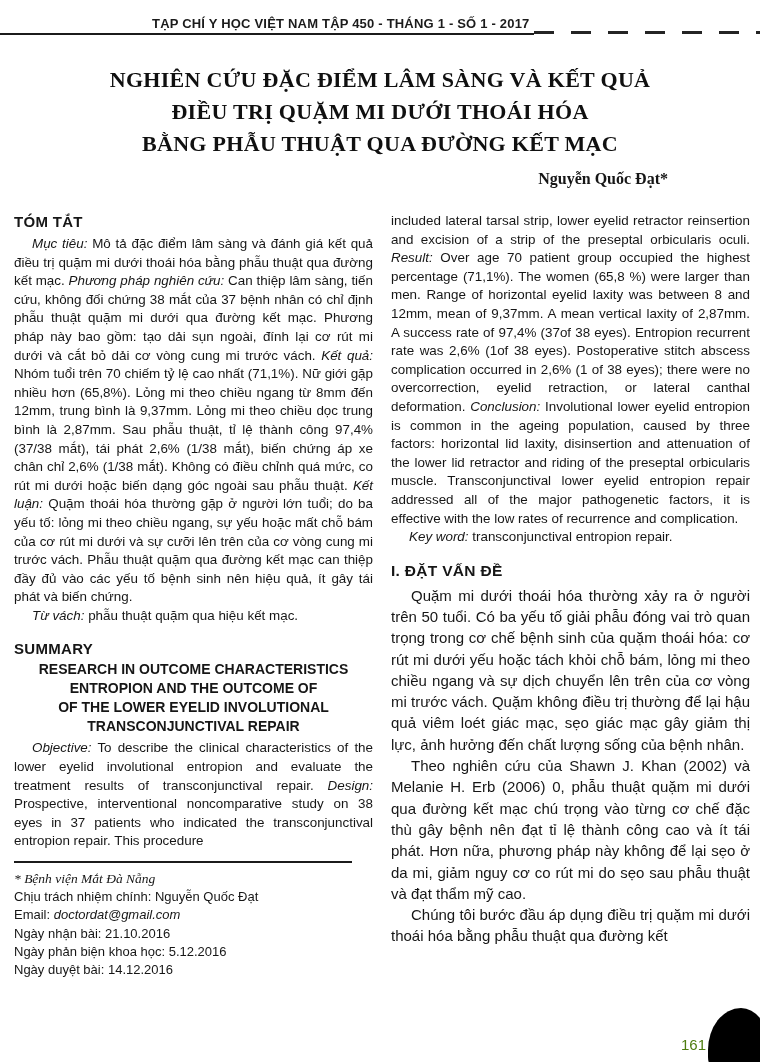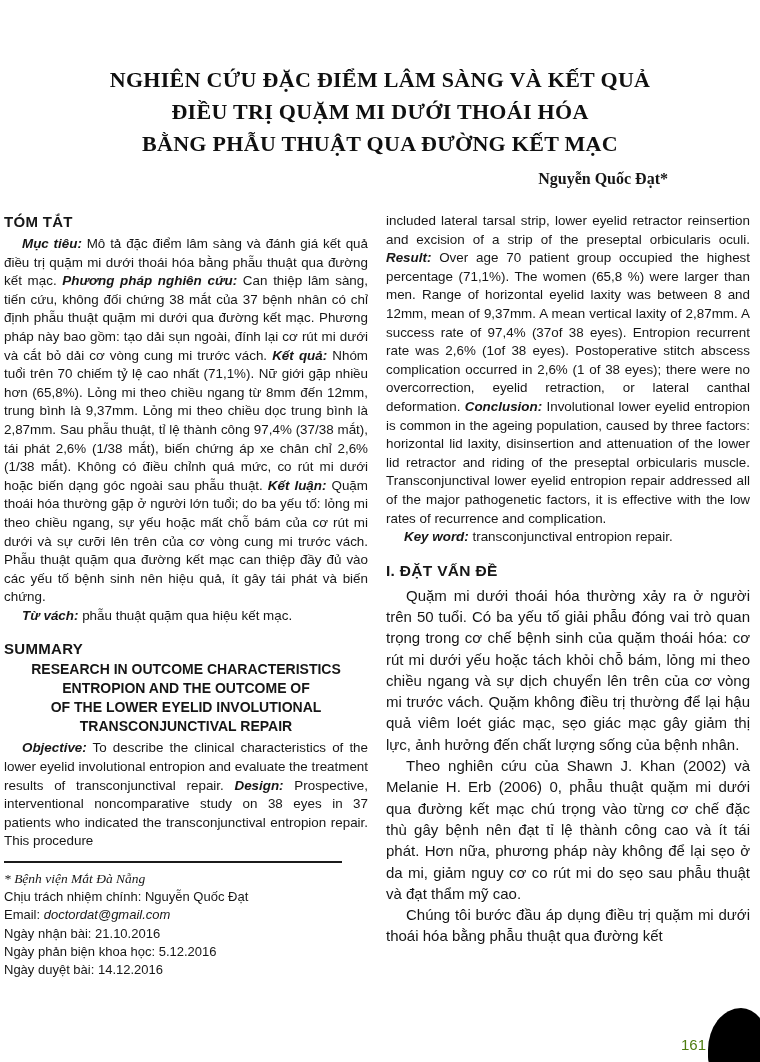--- a/index.html
+++ b/index.html
@@ -28,32 +28,32 @@
     font-family:"Liberation Serif", serif; font-weight:bold;
     font-size:22px; line-height:32px; color:#101010; letter-spacing:.3px;
   }
   .article-title .t-line { display:block; }
   .author-line {
     margin-top:10px; text-align:right; padding-right:92px;
     font-family:"Liberation Serif", serif; font-weight:bold; font-size:16px;
   }
   
   .columns {
-    display:flex; gap:18px; padding:0 10px 0 4px; margin-top:24px;
+    display:flex; gap:18px; padding:0 10px 0 14px; margin-top:24px;
     text-align:justify;
     justify-content:center;
   }
   .col { width:50%; font-size:13.4px; line-height:18.6px; }
   .sec-heading {
     font-size:15px; font-weight:bold; margin:0 0 4px 0; letter-spacing:.3px;
     text-align:left; line-height:19px;
   }
   .para { margin:0; }
   .indent { text-indent:18px; }
-  .bi { font-weight:bold; font-style:italic;margin-top:28px; }
+  .bi { font-weight:normal; font-style:italic;margin-top:28px; }
   .summary-h { margin-top:14px; margin-bottom:2px; }
   .intro-h { margin-top:14px; margin-bottom:5px; font-size:15.5px; }
   .summary-title {
     text-align:center; font-weight:bold; font-size:14px; line-height:19px;
     margin:1px 0 3px 0;
   }
   .summary-title span { display:block; }
   .para-main { margin:0; font-size:15px; line-height:21.3px; text-indent:20px; }
   
   .footnote { margin-top:10px; text-align:left; font-size:13px; line-height:18.2px; }
@@ -67,20 +67,25 @@
   .corner-blob {
     position:absolute; right:-8px; bottom:-16px; width:60px; height:70px;
     background:#000; border-radius:55% 45% 0 40% / 60% 50% 0 30%;
   }
 </style>
 </head>
 <body>
 
 <div class="page">
 
+  <div class="journal-header">
+    <div class="rule-left"></div>
+    <div class="journal-title">TẠP CHÍ Y HỌC VIỆT NAM TẬP 450 - THÁNG 1 - SỐ 1 - 2017</div>
+    <div class="rule-right"></div>
+  </div>
 
   <h1 class="article-title">
     <span class="t-line">NGHIÊN CỨU ĐẶC ĐIỂM LÂM SÀNG VÀ KẾT QUẢ</span>
     <span class="t-line">ĐIỀU TRỊ QUẶM MI DƯỚI THOÁI HÓA</span>
     <span class="t-line">BẰNG PHẪU THUẬT QUA ĐƯỜNG KẾT MẠC</span>
   </h1>
 
   <div class="author-line">
     <span>Nguyễn Quốc Đạt*</span>
   </div>

